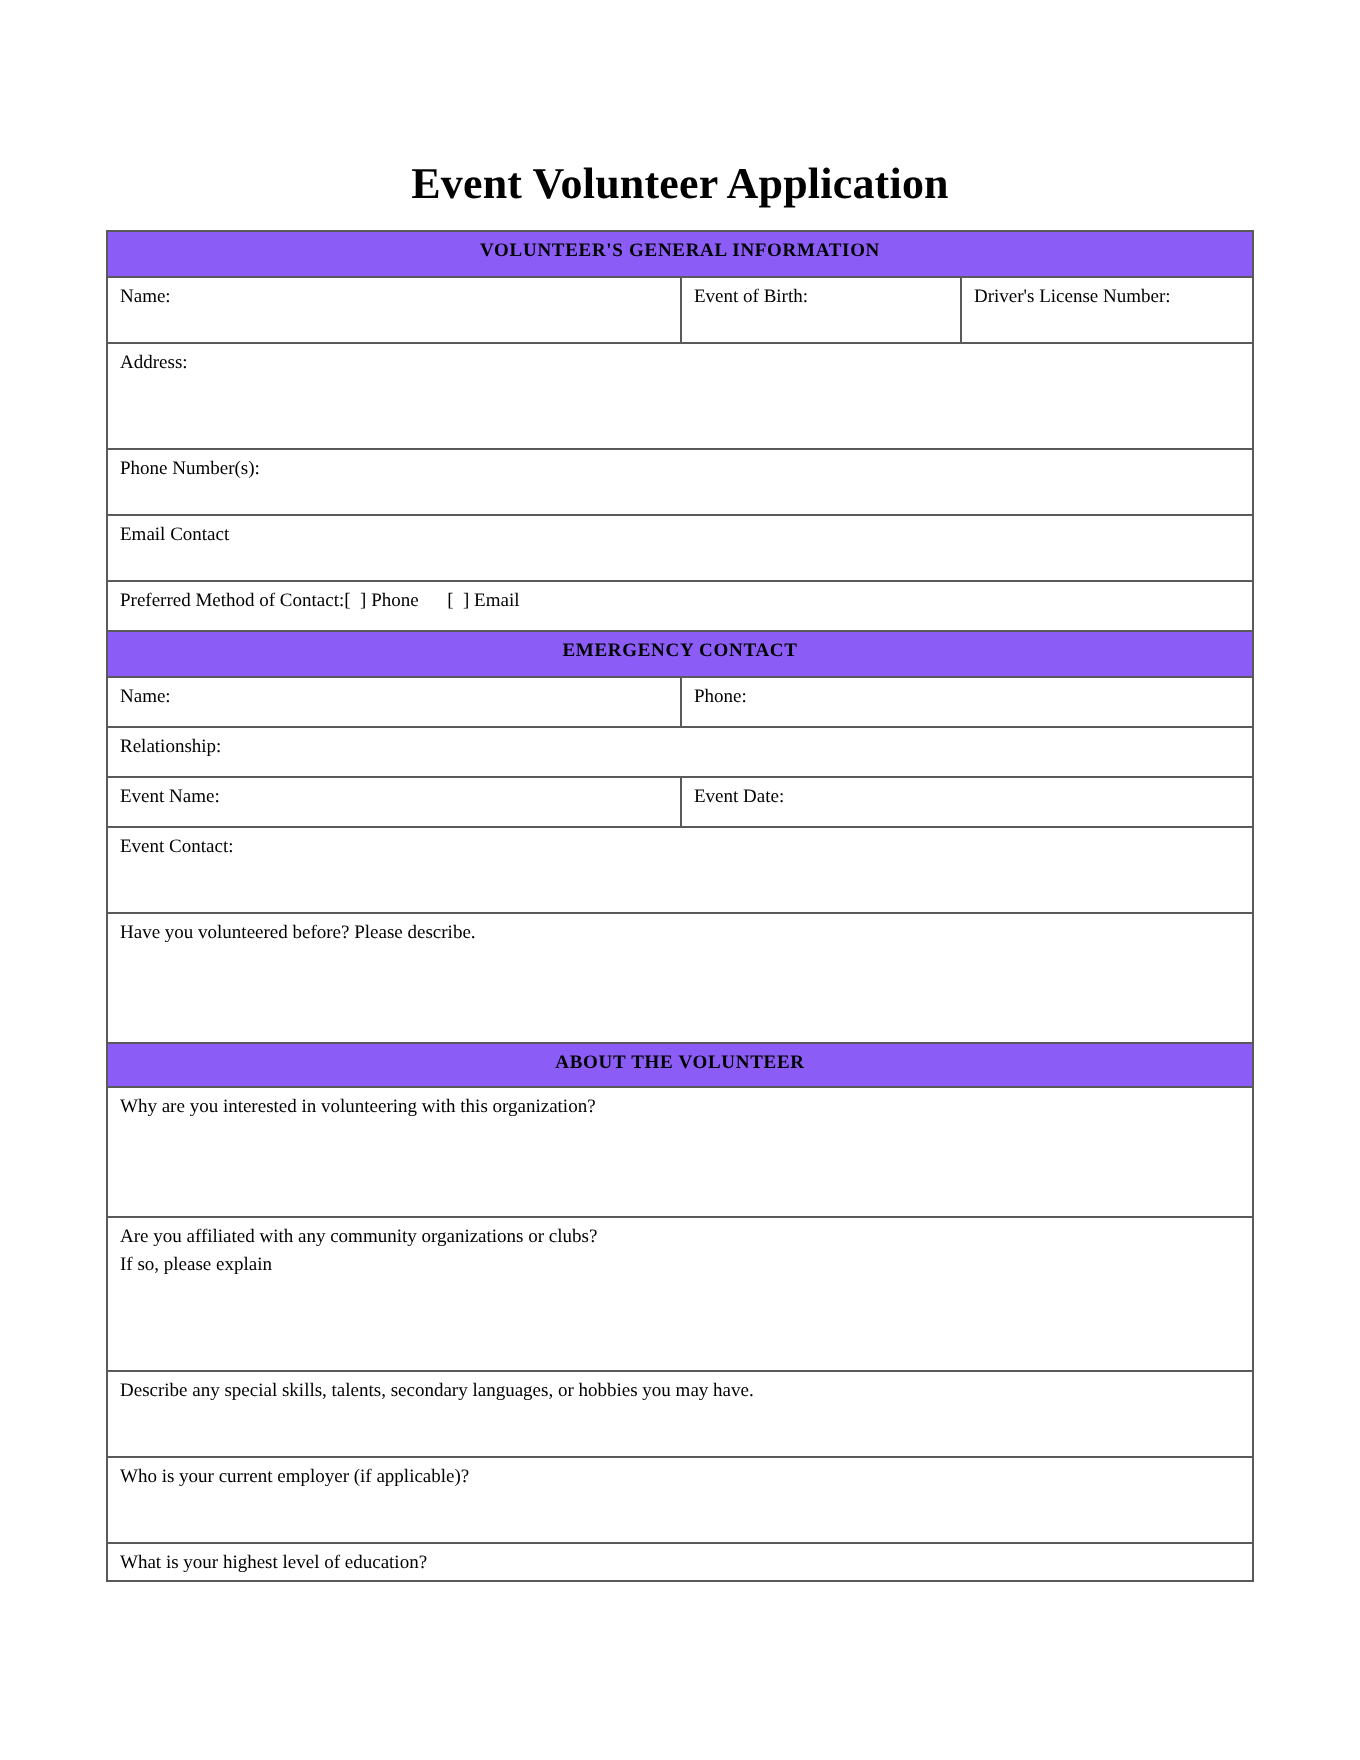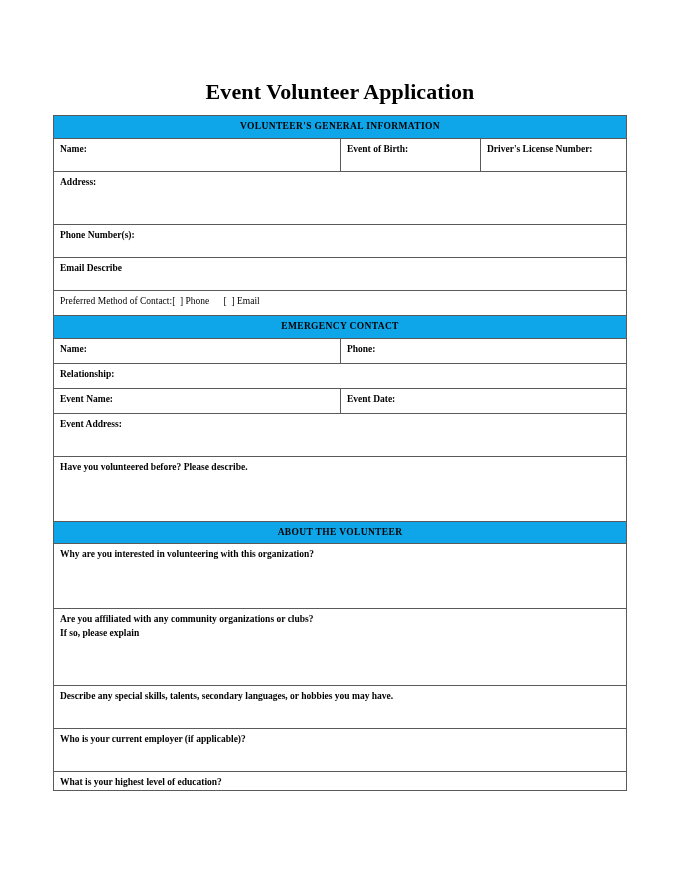--- a/index.html
+++ b/index.html
@@ -51,33 +51,32 @@
     vertical-align: top;
     padding: 4px 6px 0 6px;
     font-size: 9.5px;
     line-height: 1.45;
     font-family: "Liberation Serif", "DejaVu Serif", serif;
     background: #ffffff;
   }
 
   
   td.section-band {
-    background: #0ea5e9;
+    background: #8b5cf6;
     text-align: center;
     font-weight: bold;
     font-size: 9.5px;
     letter-spacing: 0.35px;
     padding: 4px 6px 4px 6px;
     height: 13px;
   }
 
   .label {
     display: block;
     white-space: pre-line;
-    font-weight: bold;
   }
   .inline-opts {
     display: inline;
     white-space: pre;
   }
 
   
   .h-short  { height: 20px; }
   .h-row    { height: 28px; }
   .h-mid    { height: 38px; }
@@ -123,21 +122,21 @@
       </tr>
 
       <tr>
         <td class="h-row" colspan="4">
           <span class="label">Phone Number(s):</span>
         </td>
       </tr>
 
       <tr>
         <td class="h-row" colspan="4">
-          <span class="label">Email Describe</span>
+          <span class="label">Email Contact</span>
         </td>
       </tr>
 
       <tr>
         <td class="h-short" colspan="4">
           <span>Preferred Method of Contact:</span><span class="inline-opts">[  ] Phone      [  ] Email</span>
         </td>
       </tr>
 
       <tr>
@@ -164,21 +163,21 @@
         <td class="h-short" colspan="2">
           <span class="label">Event Name:</span>
         </td>
         <td class="h-short" colspan="2">
           <span class="label">Event Date:</span>
         </td>
       </tr>
 
       <tr>
         <td class="h-mid" colspan="4">
-          <span class="label">Event Address:</span>
+          <span class="label">Event Contact:</span>
         </td>
       </tr>
 
       <tr>
         <td class="h-xtall" colspan="4">
           <span class="label">Have you volunteered before? Please describe.</span>
         </td>
       </tr>
 
       <tr>

